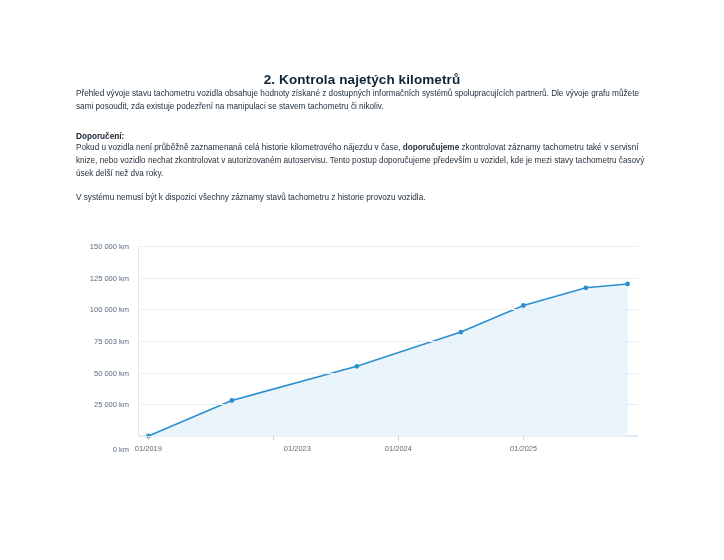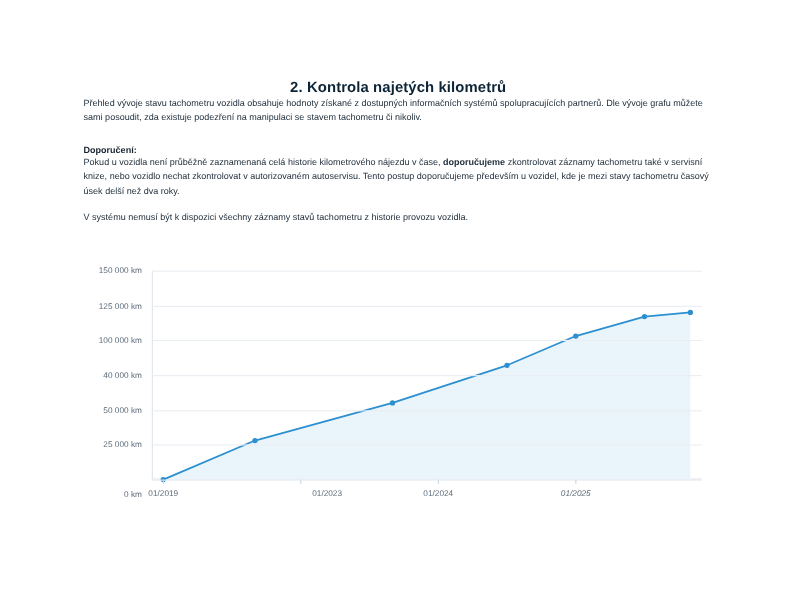--- a/index.html
+++ b/index.html
@@ -165,21 +165,21 @@
             <circle cx="447.9" cy="41.8" r="2.4" class="pt"></circle>
             <circle cx="489.6" cy="38.0" r="2.4" class="pt"></circle>
           </svg>
       <div class="gridline" style="top: 0px;"></div>
           <div class="ytick" style="top: 0px;">150 000 km</div>
           <div class="gridline" style="top: 31.6667px;"></div>
           <div class="ytick" style="top: 31.6667px; margin-left: 24px;">125 000 km</div>
           <div class="gridline" style="top: 63.3333px;"></div>
           <div class="ytick" style="top: 63.3333px;">100 000 km</div>
           <div class="gridline" style="top: 95px;"></div>
-          <div class="ytick" style="top: 95px;">40 000 km</div>
+          <div class="ytick" style="top: 95px;">75 003 km</div>
           <div class="gridline" style="top: 126.667px;"></div>
           <div class="ytick" style="top: 126.667px;">50 000 km</div>
           <div class="gridline" style="top: 158.333px;"></div>
           <div class="ytick" style="top: 158.333px;">25 000 km</div>
           <div class="gridline" style="top: 190px;"></div>
           <div class="ytick" style="top: 203px;">0 km</div>
           <div class="xtick" style="left: 10.4167px;">01/2019</div>
           <div class="xtickmark" style="left: 10.4167px;"></div>
           <div class="xtick" style="left: 135.417px; padding-left: 48px;">01/2023</div>
           <div class="xtickmark" style="left: 135.417px;"></div>

